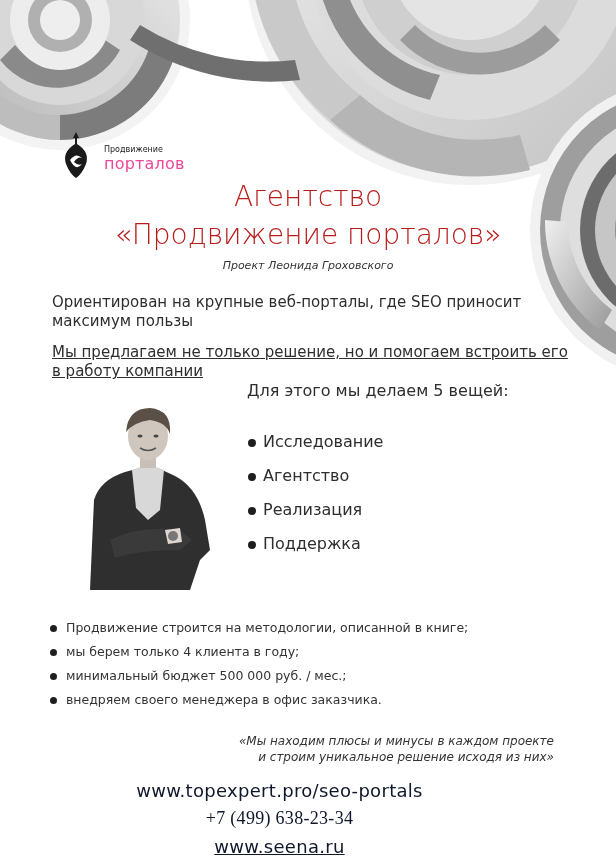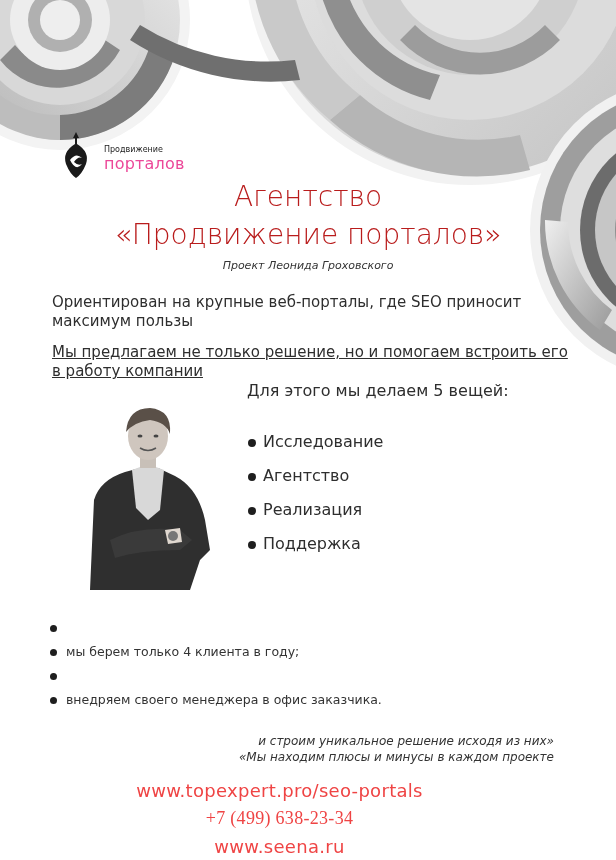--- a/index.html
+++ b/index.html
@@ -19,22 +19,22 @@
   .p2 { top:343px;text-decoration:underline; }
   .photo { left:80px; top:400px; width:138px; height:192px; }
   .things-title { left:247px; top:381px; font-size:16px; color:#2e2e2e; }
   .things { left:248px; top:432px; list-style:none; margin:0; padding:0; }
   .things li { height:34px; font-size:16px; color:#2e2e2e; display:flex; align-items:flex-start; }
   .dot { display:inline-block; width:8px; height:8px; border-radius:50%; background:#1e1e1e; margin-right:7px; margin-top:7px; flex:none; }
   .facts { left:50px; top:620px; list-style:none; margin:0; padding:0; }
   .facts li { height:24px; font-size:12.5px; color:#333; display:flex; align-items:flex-start; }
   .facts .dot { width:7px; height:7px; margin-top:5px; margin-right:9px; }
   .quote { left:200px; width:354px; top:733px; text-align:right; font-style:italic; font-size:12px; line-height:16px; color:#333; }
-  .contact { left:0; width:559px; text-align:center; font-size:18px; color:#ef4444; letter-spacing:0.3px; }
-  .c1 { top:780px; } .c2 { top:808px;font-family:Liberation Serif, serif; } .c3 { top:836px; }
+  .contact { left:0; width:559px; text-align:center; font-size:18px; color:#0f172a; letter-spacing:0.3px; }
+  .c1 { top:780px; } .c2 { top:808px;font-family:Liberation Serif, serif; } .c3 { top:836px;text-decoration:underline; }
 </style>
 </head>
 <body>
 
 <svg class="deco" viewBox="0 0 616 860">
   <defs>
     <linearGradient id="g1" x1="0" y1="0" x2="1" y2="1">
       <stop offset="0" stop-color="#efefef"></stop>
         <stop offset="1" stop-color="#9a9a9a"></stop>
     </linearGradient>
@@ -126,34 +126,36 @@
     </li>
   <li>
       <span class="dot"></span>
       <span>Поддержка</span>
     </li>
 </ul>
 
 <ul class="abs facts">
   <li>
       <span class="dot"></span>
+      <span>Продвижение строится на методологии, описанной в книге;</span>
     </li>
   <li>
       <span class="dot"></span>
       <span>мы берем только 4 клиента в году;</span>
     </li>
   <li>
       <span class="dot"></span>
+      <span>минимальный бюджет 500 000 руб. / мес.;</span>
     </li>
   <li>
       <span class="dot"></span>
       <span>внедряем своего менеджера в офис заказчика.</span>
     </li>
 </ul>
 
 <div class="abs quote">
+  <div>«Мы находим плюсы и минусы в каждом проекте</div>
   <div>и строим уникальное решение исходя из них»</div>
-  <div>«Мы находим плюсы и минусы в каждом проекте</div>
 </div>
 
 <div class="abs contact c1">www.topexpert.pro/seo-portals</div>
 <div class="abs contact c2">+7 (499) 638-23-34</div>
 <div class="abs contact c3">www.seena.ru</div>
 
 </body></html>

